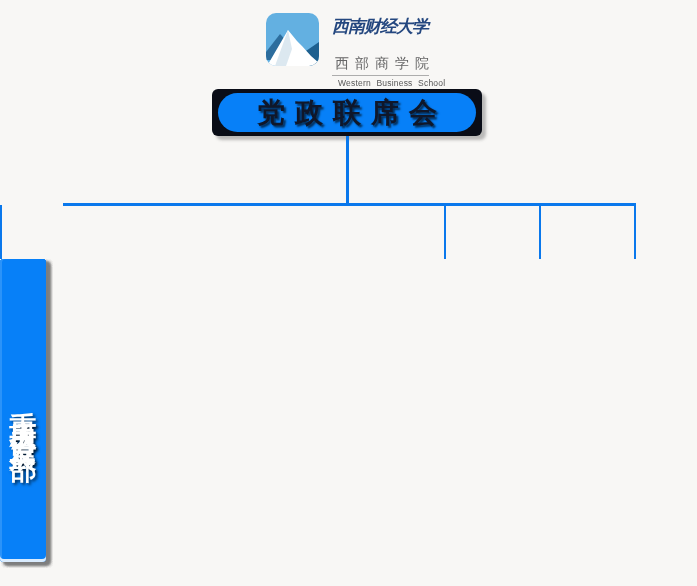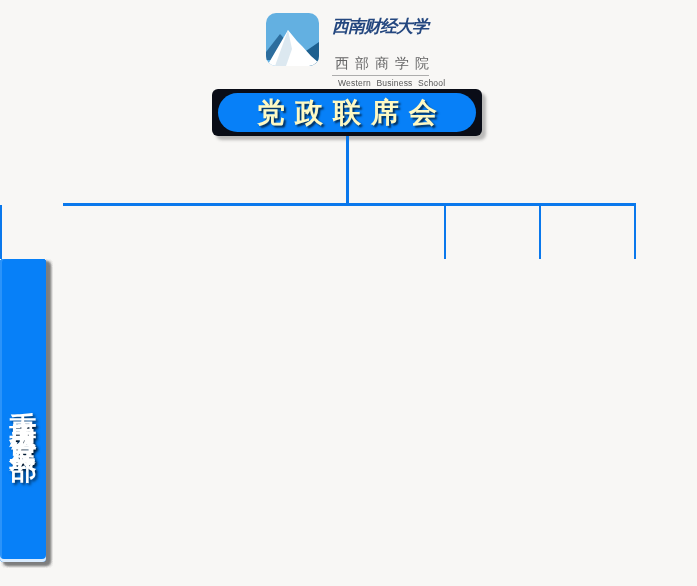--- a/index.html
+++ b/index.html
@@ -48,21 +48,21 @@
     border-radius:6px;
     box-shadow:4px 4px 3px rgba(110,110,110,.45);
   }
   .root-pill{
     position:absolute;top:4px;bottom:4px;left:6px;right:6px;
     background:var(--box-blue,#0780f8);
     border-radius:24px;
     display:flex;align-items:center;justify-content:center;
   }
   .root-label{
-    color:#fef9c3;font-weight:bold;font-size:28px;
+    color:#0f172a;font-weight:bold;font-size:28px;
     letter-spacing:10px;text-indent:10px;
     font-family:"Liberation Serif", serif;
     text-shadow:2px 2px 2px rgba(0,0,0,.65);
     white-space:nowrap;
   }
 
   
   .line{position:absolute;background:var(--connector-blue,#0a78ec);}
   .stem{left:346px;top:136px;width:3px;height:68px;}
   .hline{left:63px;top:203px;width:573px;height:3px;}

